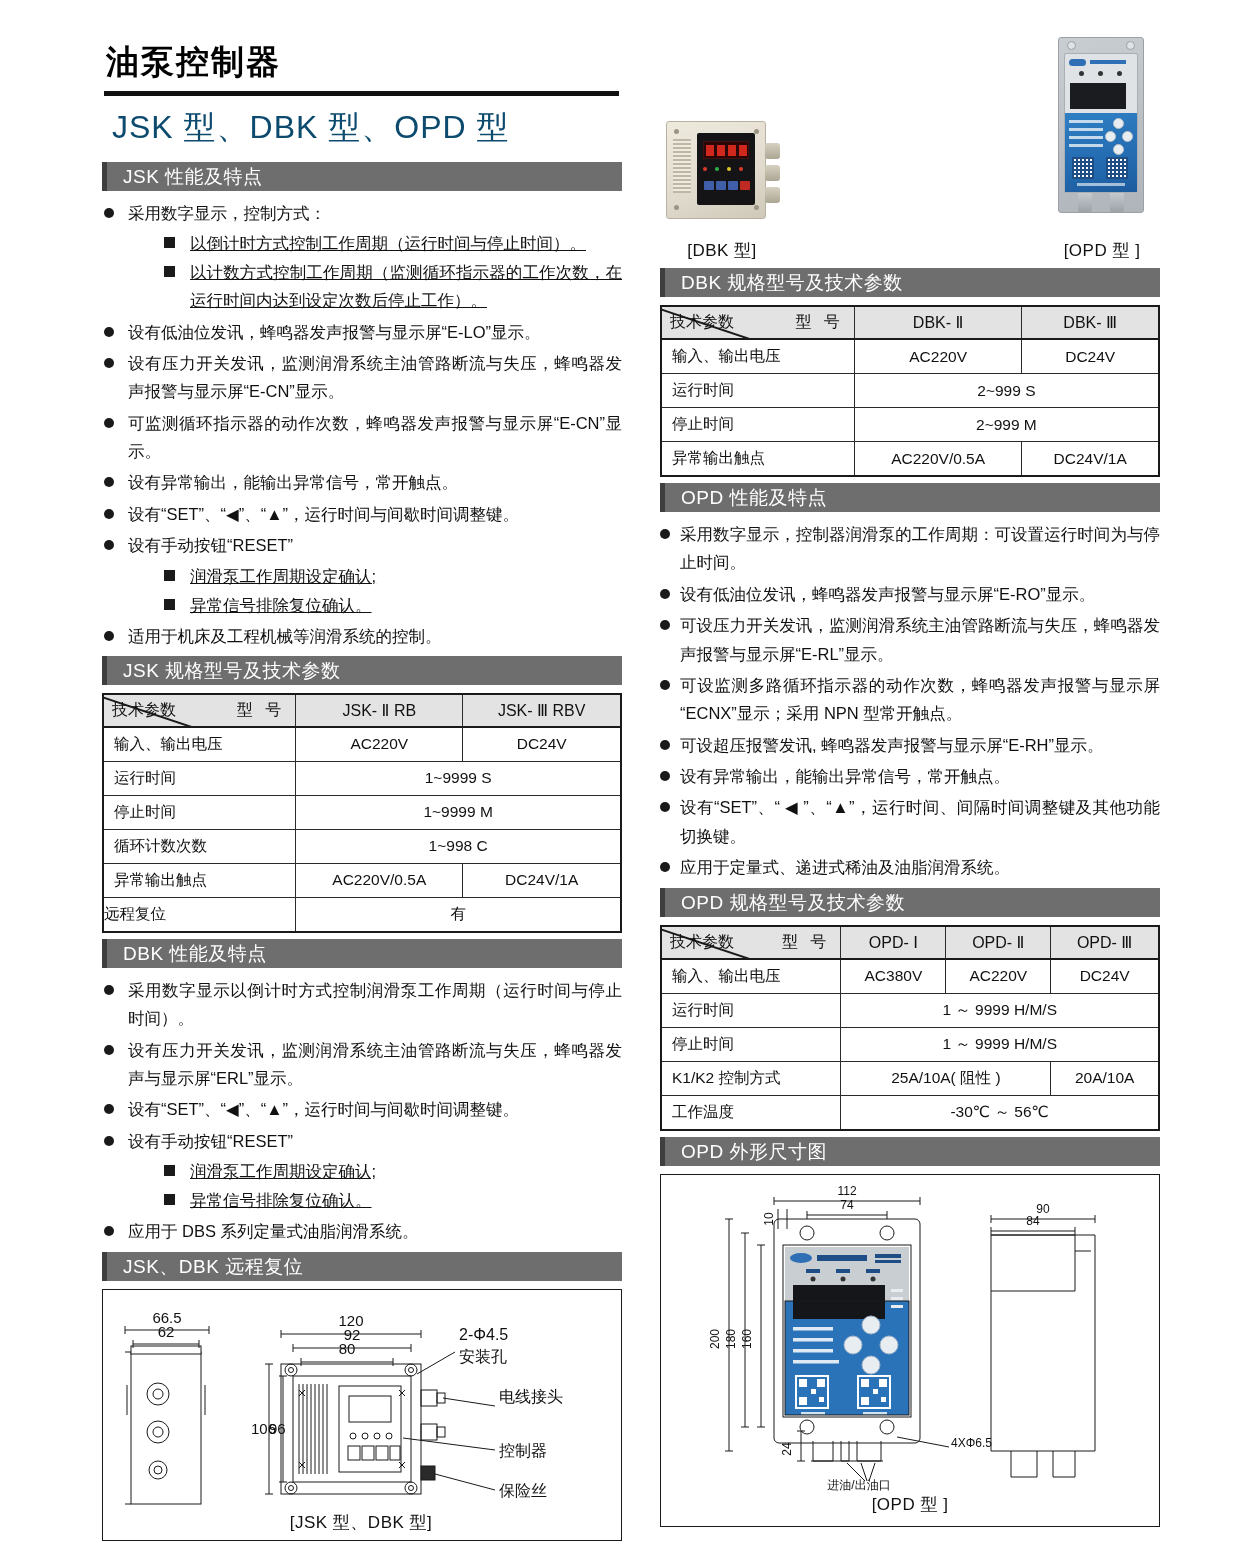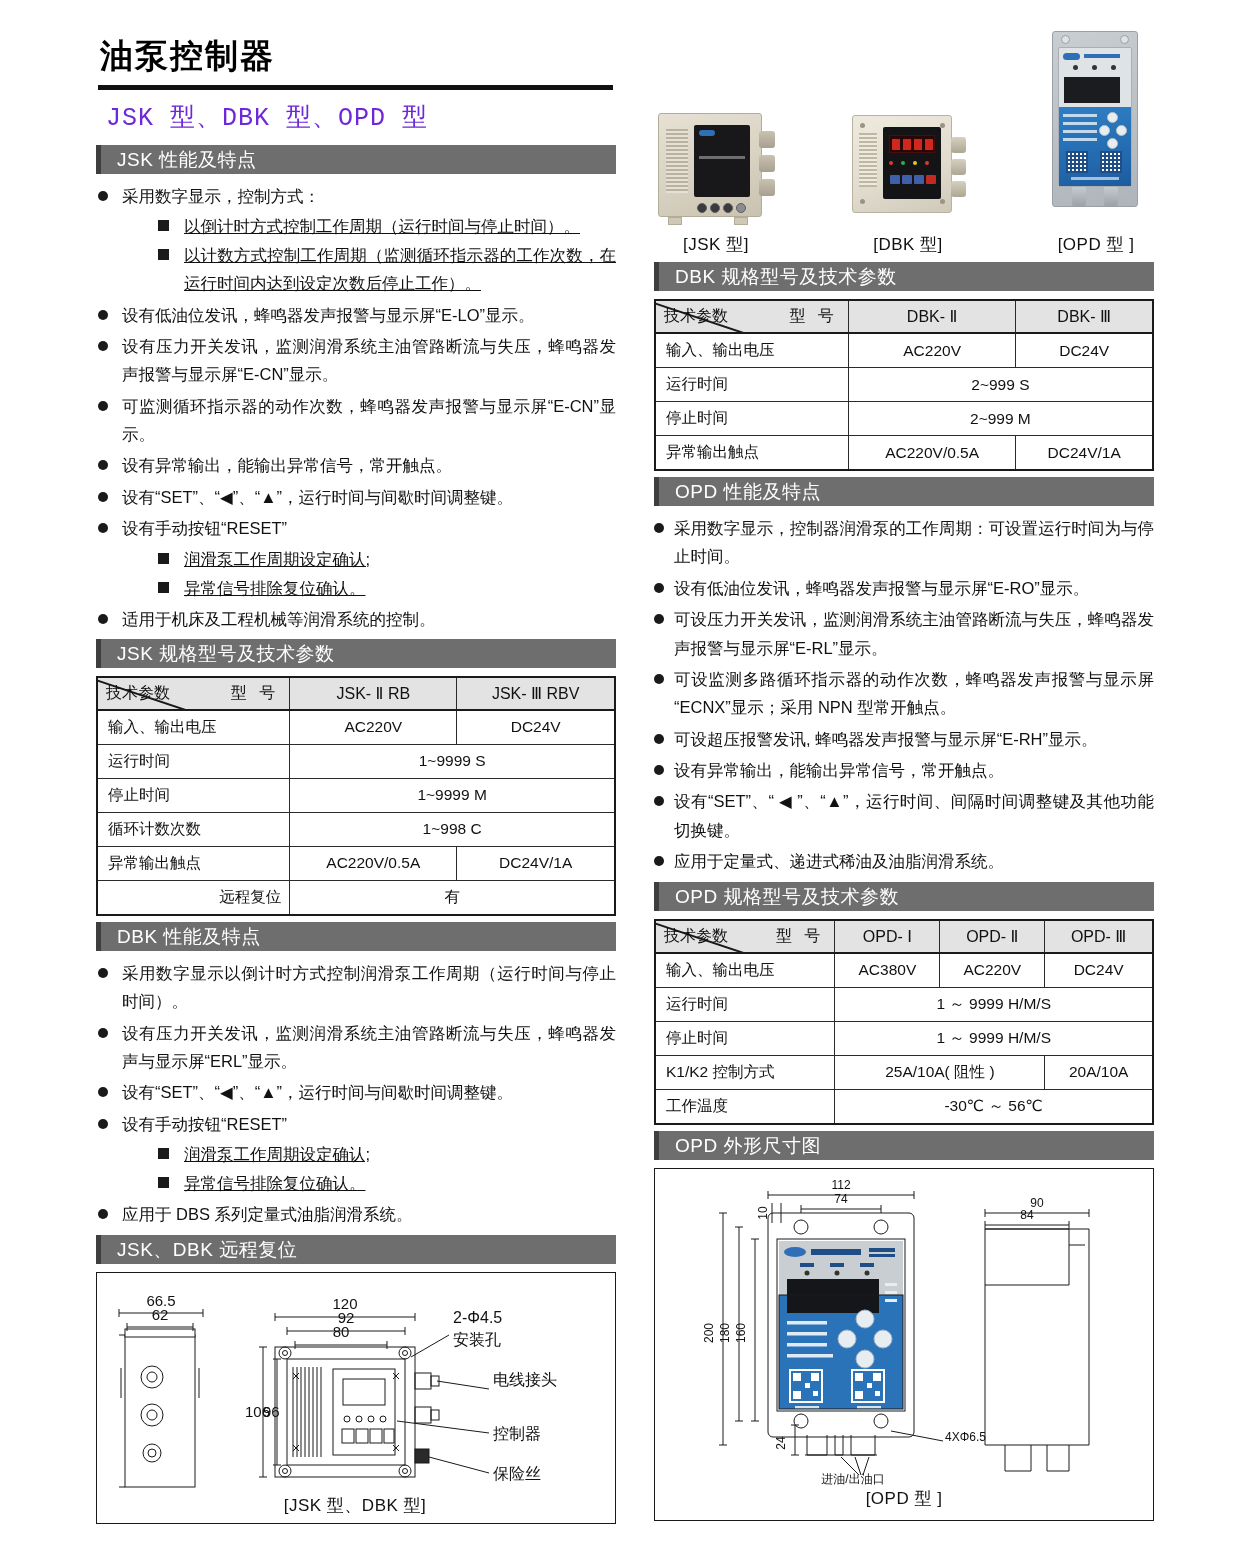--- a/index.html
+++ b/index.html
@@ -6,40 +6,40 @@
   html, body { margin: 0; padding: 0; }
   body {
     width: 1240px; height: 1567px;
     background: #ffffff;
     font-family: "Liberation Sans", "DejaVu Sans", sans-serif;
     color: #111;
     position: relative;
     overflow: hidden;
   }
 
-  .page { position: relative; width: 1240px; height: 1567px; padding: 0; }
+  .page { position: relative; width: 1240px; height: 1567px; padding: 6px; }
 
   .cols { display: flex; gap: 0; padding: 26px 86px 0 96px; }
   .col-left  { width: 520px; flex: 0 0 520px; }
   .col-right { width: 500px; flex: 0 0 500px; margin-left: 38px; }
 
   
   .main-title {
     font-family: "DejaVu Sans", sans-serif;
     font-weight: 700;
     font-size: 33px;
     letter-spacing: 2px;
     margin: 8px 0 6px 4px;
     color: #000;
   }
   .title-rule { height: 5px; background: #111; width: 515px; margin: 0 0 10px 2px; }
   .subtitle {
-    font-family: Liberation Mono, monospace;
-    font-size: 25px; letter-spacing: 1px;
-    margin: 0 0 12px 10px; color: #6d28d9;
+    font-family: Liberation Sans, sans-serif;
+    font-size: 32px; letter-spacing: 1px;
+    margin: 0 0 12px 10px; color: #0c4a6e;
   }
 
   
   .sec-bar {
     background: #6e6e6e;
     color: #fff;
     font-size: 19px;
     line-height: 29px;
     height: 29px;
     padding: 0 0 0 16px;
@@ -89,21 +89,21 @@
     border: 2px solid #1a1a1a;
   }
   table.spec td, table.spec th {
     border: 1px solid #2b2b2b;
     padding: 6px 8px;
     text-align: center;
     font-weight: normal;
     height: 31px;
   }
   table.spec td.lbl { text-align: left; padding-left: 10px; }
-  table.spec td.lbl.center { text-align: right; padding-left: 0; }
+  table.spec td.lbl.center { text-align: left; padding-left: 0; }
   table.spec thead td {
     background: #e3e3e3;
     border-bottom: 2px solid #1a1a1a;
     font-size: 16px;
   }
   
   td.diag {
     position: relative;
     background: #e3e3e3;
     height: 64px;
@@ -410,39 +410,20 @@
             <text x="396" y="206">保险丝</text>
           </g>
           <text class="draw-cap" x="258" y="238" text-anchor="middle" font-size="17">[JSK 型、DBK 型]</text>
         </svg>
       </div>
     </div>
 
     <div class="col-right">
 
       <div class="photos">
-        <div class="photo-item">
-          <div class="dev-jsk">
-            <div class="body"></div>
-              <div class="vent"></div>
-              <div class="screen"></div>
-            <div class="logo"></div>
-              <div class="txt"></div>
-            <div class="btn b1"></div>
-              <div class="btn b2"></div>
-              <div class="btn b3"></div>
-              <div class="btn b4"></div>
-            <div class="gland g1"></div>
-              <div class="gland g2"></div>
-              <div class="gland g3"></div>
-            <div class="foot f1"></div>
-              <div class="foot f2"></div>
-          </div>
-          <div class="cap">[JSK 型]</div>
-        </div>
 
         <div class="photo-item">
           <div class="dev-dbk">
             <div class="body"></div>
               <div class="vent"></div>
               <div class="panel"></div>
             <div class="led"></div>
             <div class="seg s1"></div>
               <div class="seg s2"></div>
               <div class="seg s3"></div>

